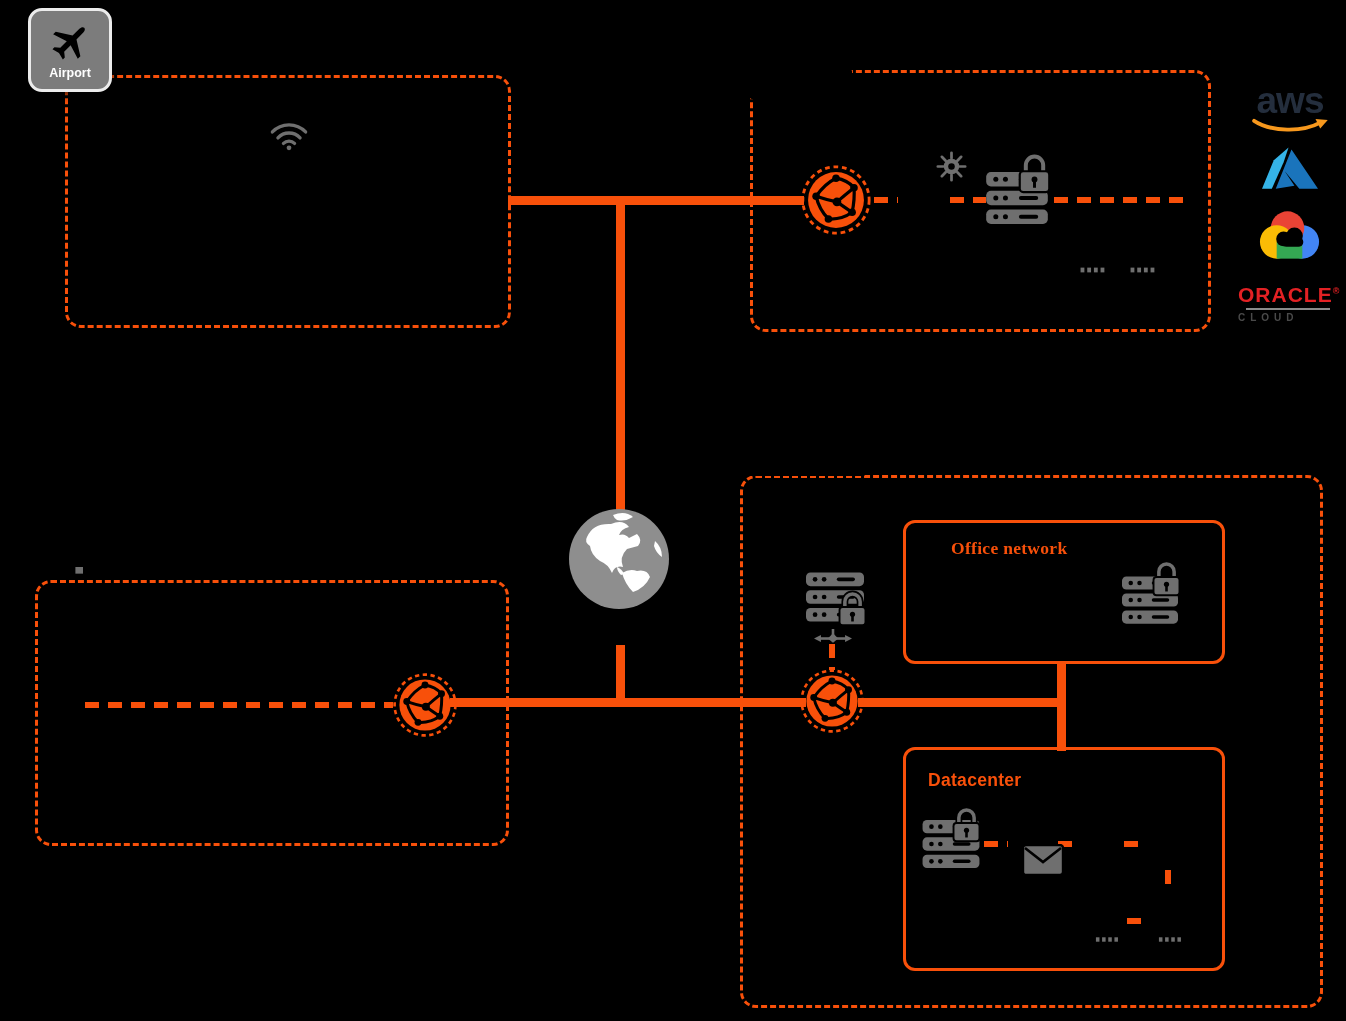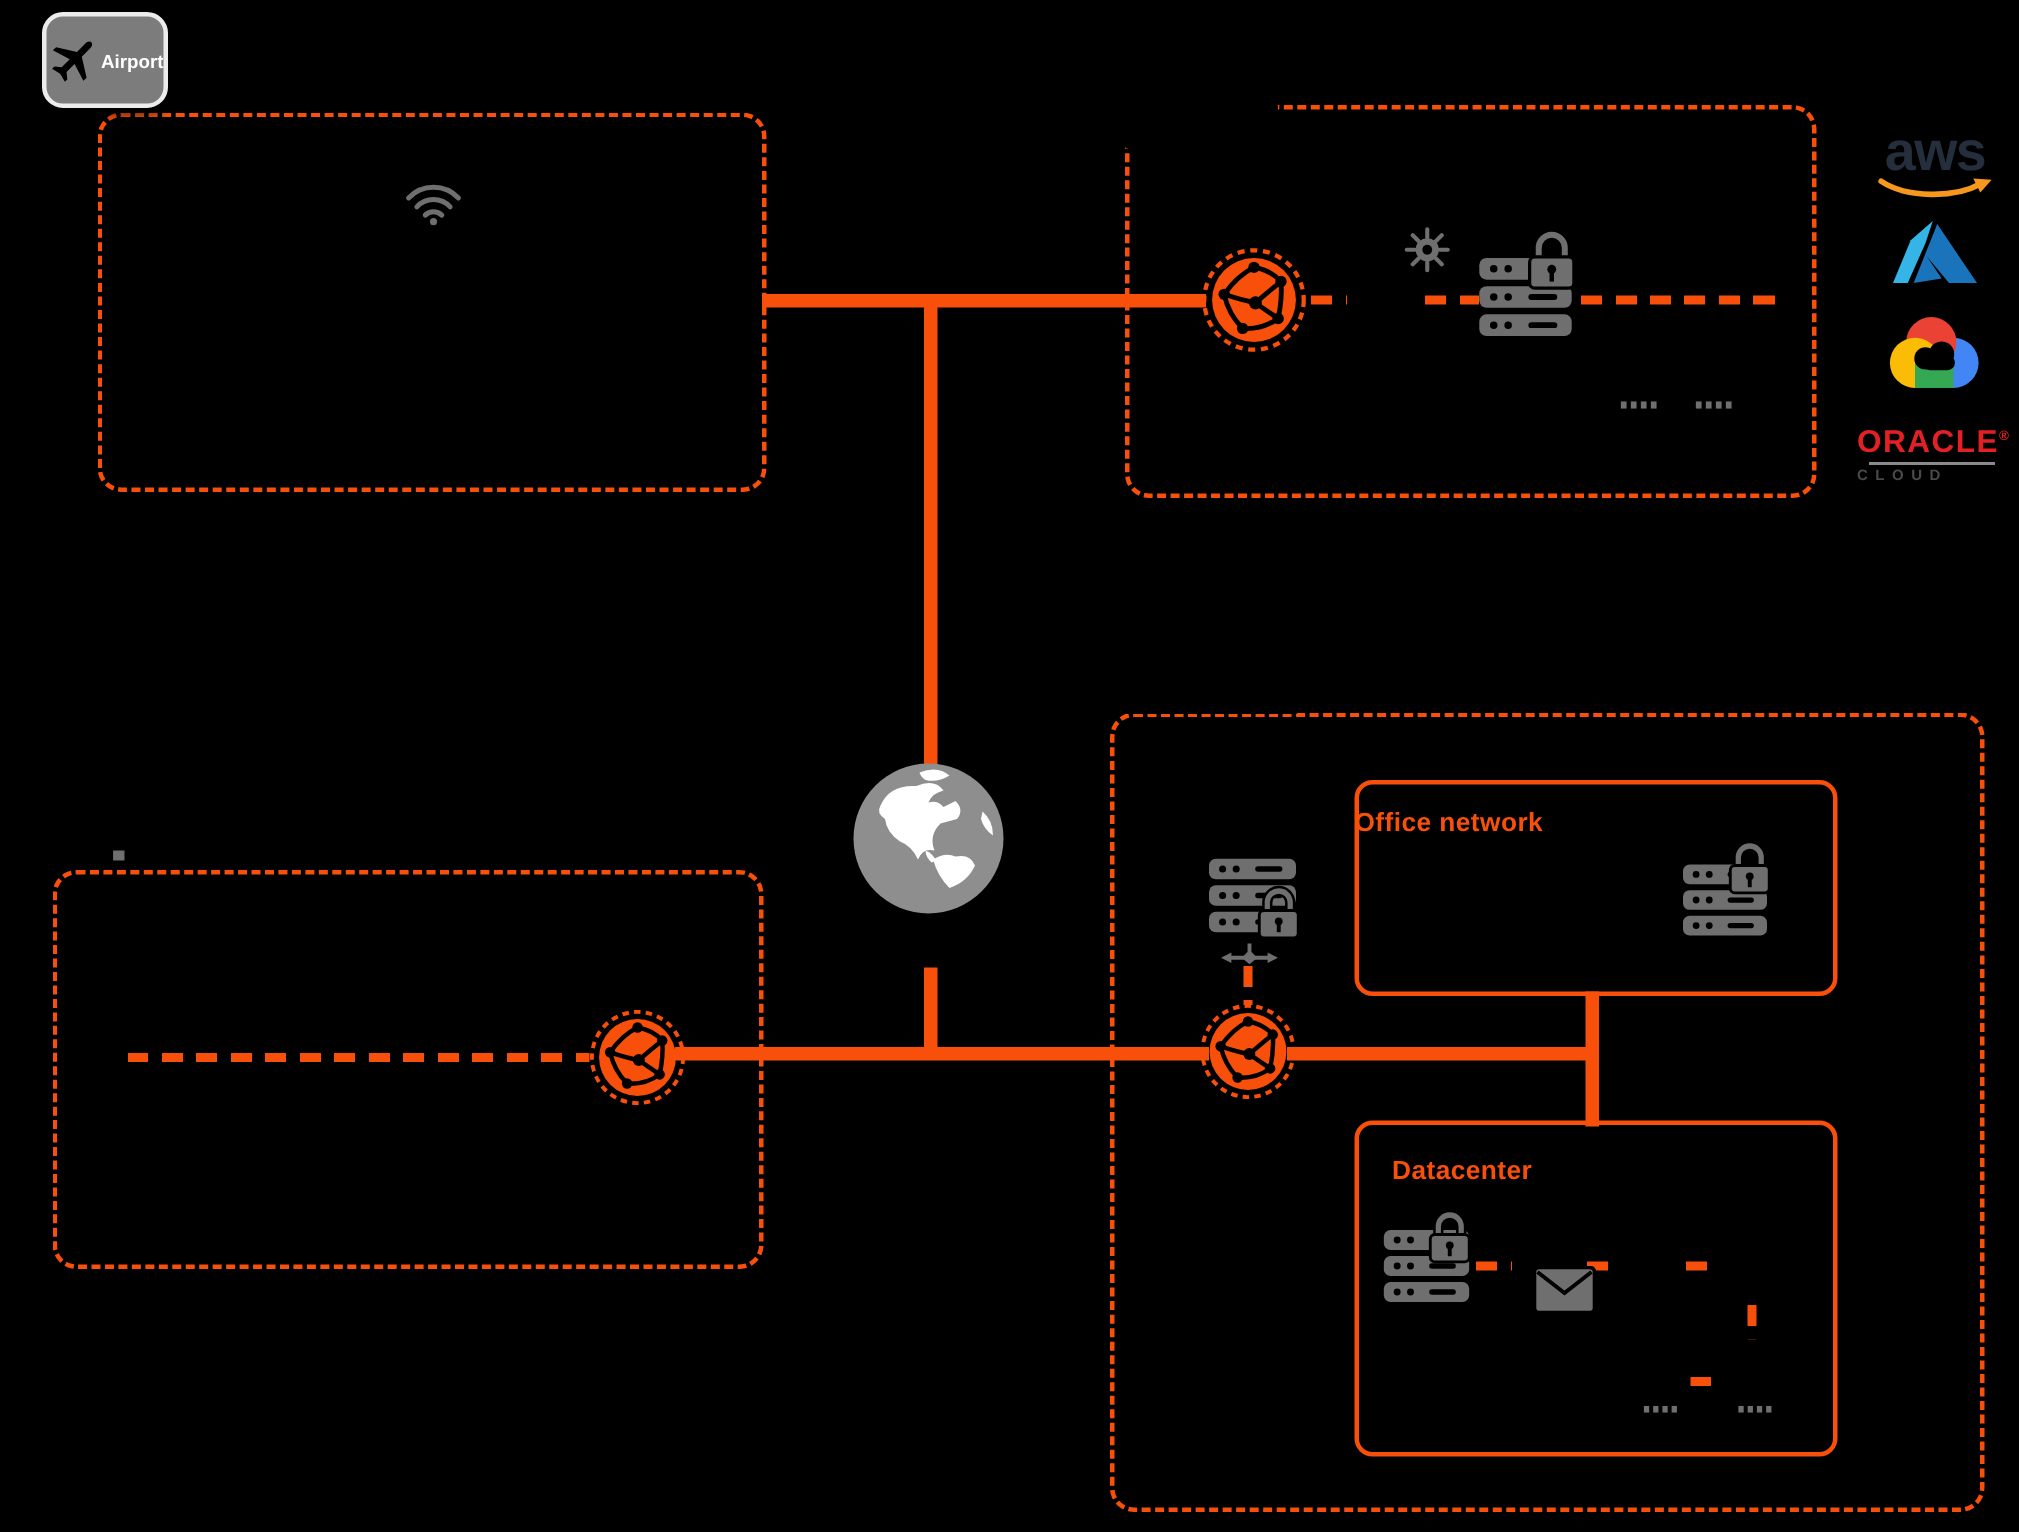--- a/index.html
+++ b/index.html
@@ -17,23 +17,23 @@
   .dashed-box{border:3px dashed var(--orange);border-radius:16px;z-index:1;}
   .solid-box{border:3px solid var(--orange);border-radius:12px;z-index:4;}
   .hline{background:var(--orange);height:9px;z-index:2;}
   .vline{background:var(--orange);width:9px;z-index:2;}
   .dash-h{height:6px;z-index:3;background:repeating-linear-gradient(90deg,var(--orange) 0 14px,transparent 14px 23px);}
   .dash-v{width:6px;z-index:3;background:repeating-linear-gradient(180deg,var(--orange) 0 14px,transparent 14px 23px);}
   .icon{color:var(--gray);z-index:5;}
   .icon svg{display:block;width:100%;height:100%;}
   .zone-title{color:var(--orange);font-weight:bold;font-size:17.5px;letter-spacing:.3px;z-index:6;}
   .badge{
-    width:84px;height:64px;border-radius:14px;background:var(--gray2);
+    width:84px;height:84px;border-radius:14px;background:var(--gray2);
     border:3px solid #ECECEC;box-shadow:0 3px 8px rgba(0,0,0,.7);
-    display:flex;flex-direction:row;align-items:center;justify-content:center;
+    display:flex;flex-direction:column;align-items:center;justify-content:center;
     z-index:7;box-sizing:border-box;
   }
   .badge-label{color:#fff;font-weight:bold;font-size:12.5px;margin-top:2px;}
   .aws-text{color:#242E3D;font-weight:bold;font-size:37px;letter-spacing:-1px;line-height:.8;text-align:center;}
   .oracle{color:#E32124;font-weight:bold;font-size:21px;letter-spacing:1px;text-align:right;line-height:1;}
   .oracle sup{font-size:9px;}
   .oracle-line{height:2px;background:#8A8A8A;margin:3px 8px 2px 8px;}
   .oracle-cloud{color:#4A4A4A;font-weight:bold;font-size:10px;letter-spacing:5px;text-align:left;}
   .logo{z-index:5;}
 </style>
@@ -397,21 +397,21 @@
     </div>
 
   <div class="abs dashed-box" style="left:740px;top:475px;width:577px;height:527px;"></div>
   <div class="abs icon" style="left:744px;top:384px;width:122px;height:94px;">
       <svg>
         <use href="#i-buildings"></use>
       </svg>
     </div>
 
   <div class="abs solid-box" style="left:903px;top:520px;width:316px;height:138px;"></div>
-  <div class="abs zone-title" style="left:903px;top:538px;">Office network</div>
+  <div class="abs zone-title" style="left:951px;top:538px;font-family:Liberation Serif, serif;">Office network</div>
   <div class="abs icon" style="left:922px;top:570px;width:82px;height:58px;">
       <svg>
         <use href="#i-desktop"></use>
       </svg>
     </div>
   <div class="abs icon" style="left:1026px;top:572px;width:76px;height:54px;">
       <svg>
         <use href="#i-laptop"></use>
       </svg>
     </div>

